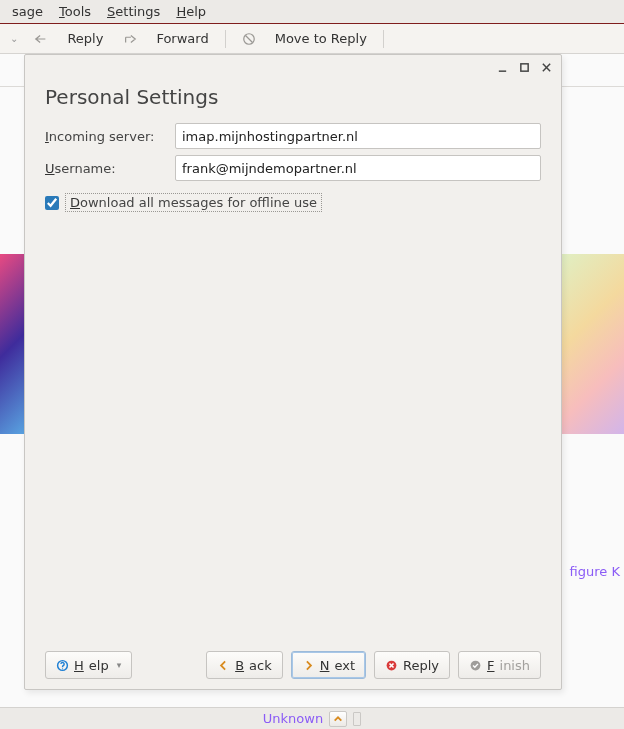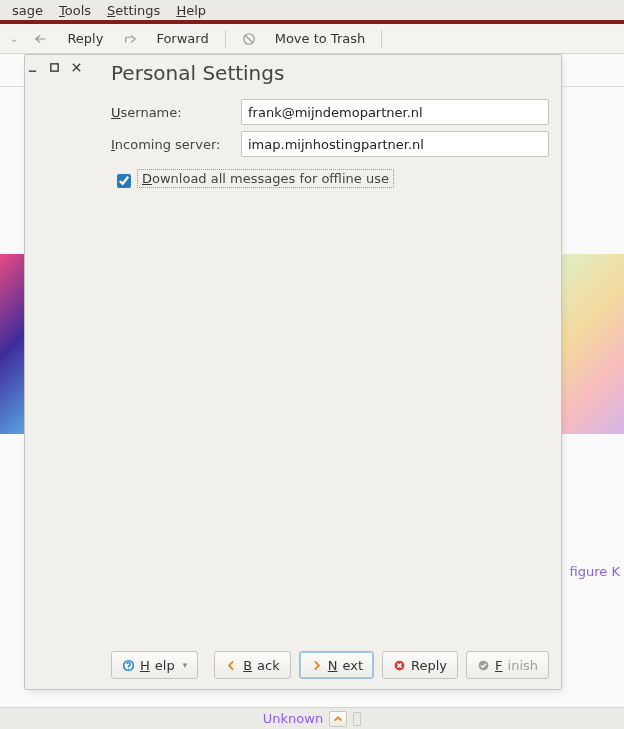--- a/index.html
+++ b/index.html
@@ -1,19 +1,19 @@
 <!DOCTYPE html>
 <html><head>
 <meta charset="utf-8">
 <style>
   * { box-sizing: border-box; margin: 0; padding: 0; font-family: "DejaVu Sans", "Liberation Sans", Arial, sans-serif; font-size: 13px; color: #333; }
   body { width: 624px; height: 729px; background: #fafafa; overflow: hidden; position: relative; }
 
   
-  .menubar { height: 24px; background: #eceae7; border-bottom: 4px solid #7f1d1d; display: flex; align-items: center; padding: 0 4px; }
+  .menubar { height: 24px; background: #eceae7; border-bottom: 1px solid #7f1d1d; display: flex; align-items: center; padding: 0 4px; }
   .menubar .menu-item { padding: 2px 8px; cursor: default; }
   .menubar .menu-item span.ul { text-decoration: underline; }
 
   
   .toolbar { height: 30px; background: #f5f3f0; border-bottom: 1px solid #d6d4d1; display: flex; align-items: center; padding: 0 6px; gap: 4px; }
   .toolbar .tb-btn { display: flex; align-items: center; gap: 19px; padding: 3px 8px; border-radius: 3px; color: #888; cursor: default; }
   .toolbar .sep { width: 1px; height: 18px; background: #d2d0cd; margin: 0 4px; }
   .toolbar .chev { color: #999; font-size: 10px; padding: 0 4px; }
   .toolbar svg { width: 14px; height: 14px; }
 
@@ -23,38 +23,38 @@
   .bg-right { position: absolute; right: 0; top: 254px; width: 68px; height: 180px;
               background: linear-gradient(135deg, #dff0c5 0%, #f4d99e 40%, #f7bdbd 70%, #d2b5ea 100%); }
   .bg-line { position: absolute; left: 0; right: 0; top: 86px; height: 1px; background: #dcdad7; }
   .bg-text { position: absolute; right: 4px; top: 564px; color: #8b5cf6; }
 
   
   .dialog {
     position: absolute; left: 24px; top: 54px; width: 538px; height: 636px;
     background: #f2f0ed; border: 1px solid #c8c6c3; border-radius: 2px;
     box-shadow: 2px 3px 6px rgba(0,0,0,0.08);
-    display: flex; flex-direction: row;
+    display: flex; flex-direction: column;
   }
   .dialog-top { height: 24px; display: flex; align-items: center; justify-content: flex-end; gap: 8px; padding-right: 8px; color: #444; }
   .dialog-top .win-btn { width: 14px; height: 14px; display: inline-flex; align-items: center; justify-content: center; cursor: default; }
   .dialog-top svg { width: 11px; height: 11px; stroke: #444; stroke-width: 1.6; fill: none; }
 
   .dialog-body { flex: 1; padding: 6px 20px 10px 20px; display: flex; flex-direction: column; }
   .dlg-title { font-size: 20px; font-weight: normal; color: #444; margin-bottom: 14px; }
 
   .form-row { display: flex; align-items: center; margin-bottom: 6px; }
   .form-row .lbl { width: 130px; color: #444; }
   .form-row .lbl span.ul { text-decoration: underline; }
   .form-row input.text {
     flex: 1; height: 26px; background: #fff; border: 1px solid #c6c4c1; border-radius: 2px;
     padding: 0 6px; font-size: 13px; color: #222;
   }
 
-  .check-row { display: flex; align-items: flex-end; margin-top: 6px; margin-left: 6px; }
+  .check-row { display: flex; align-items: center; margin-top: 6px; }
   .check-row input[type="checkbox"] { width: 14px; height: 14px; accent-color: #2a7ab9; margin-right: 6px; }
   .check-row .chk-label { padding: 1px 4px; border: 1px dotted #9a9894; color: #444; }
   .check-row .chk-label span.ul { text-decoration: underline; }
 
   .spacer { flex: 1; }
 
   .button-row { display: flex; align-items: center; gap: 8px; margin-top: 10px; }
   .button-row .gap { flex: 1; }
   .btn {
     height: 28px; padding: 0 10px; background: linear-gradient(#fdfcfa, #eeece9);
@@ -106,21 +106,21 @@
         <path d="M3 6 H9 M9 4 L14 8 L9 12 M3 6 V12" stroke="#9a9894" stroke-width="1.4" fill="none"></path>
       </svg>
     <span>Forward</span>
   </div>
   <div class="sep"></div>
   <div class="tb-btn">
     <svg viewBox="0 0 16 16">
         <circle cx="8" cy="8" r="6" stroke="#9a9894" stroke-width="1.4" fill="none"></circle>
         <path d="M4 4 L12 12" stroke="#9a9894" stroke-width="1.4"></path>
       </svg>
-    <span>Move to Trash</span>
+    <span>Move to Reply</span>
   </div>
   <div class="sep"></div>
 </div>
 
 <div class="bg-line"></div>
 <div class="bg-left"></div>
 <div class="bg-right"></div>
 <div class="bg-text">figure K</div>
 
 <div class="dialog">
@@ -139,27 +139,27 @@
       <svg viewBox="0 0 12 12">
           <path d="M2 2 L10 10 M10 2 L2 10"></path>
         </svg>
     </span>
   </div>
 
   <div class="dialog-body">
     <div class="dlg-title">Personal Settings</div>
 
     <div class="form-row">
+      <div class="lbl"><span class="ul">I</span>ncoming server:</div>
+      <input class="text" type="text" value="imap.mijnhostingpartner.nl" style="">
+    </div>
+
+    <div class="form-row">
       <div class="lbl"><span class="ul">U</span>sername:</div>
       <input class="text" type="text" value="frank@mijndemopartner.nl" style="">
-    </div>
-
-    <div class="form-row">
-      <div class="lbl"><span class="ul">I</span>ncoming server:</div>
-      <input class="text" type="text" value="imap.mijnhostingpartner.nl" style="">
     </div>
 
 
     <div class="check-row">
       <input type="checkbox" checked="" style="">
       <span class="chk-label"><span class="ul">D</span>ownload all messages for offline use</span>
     </div>
 
     <div class="spacer"></div>
 

